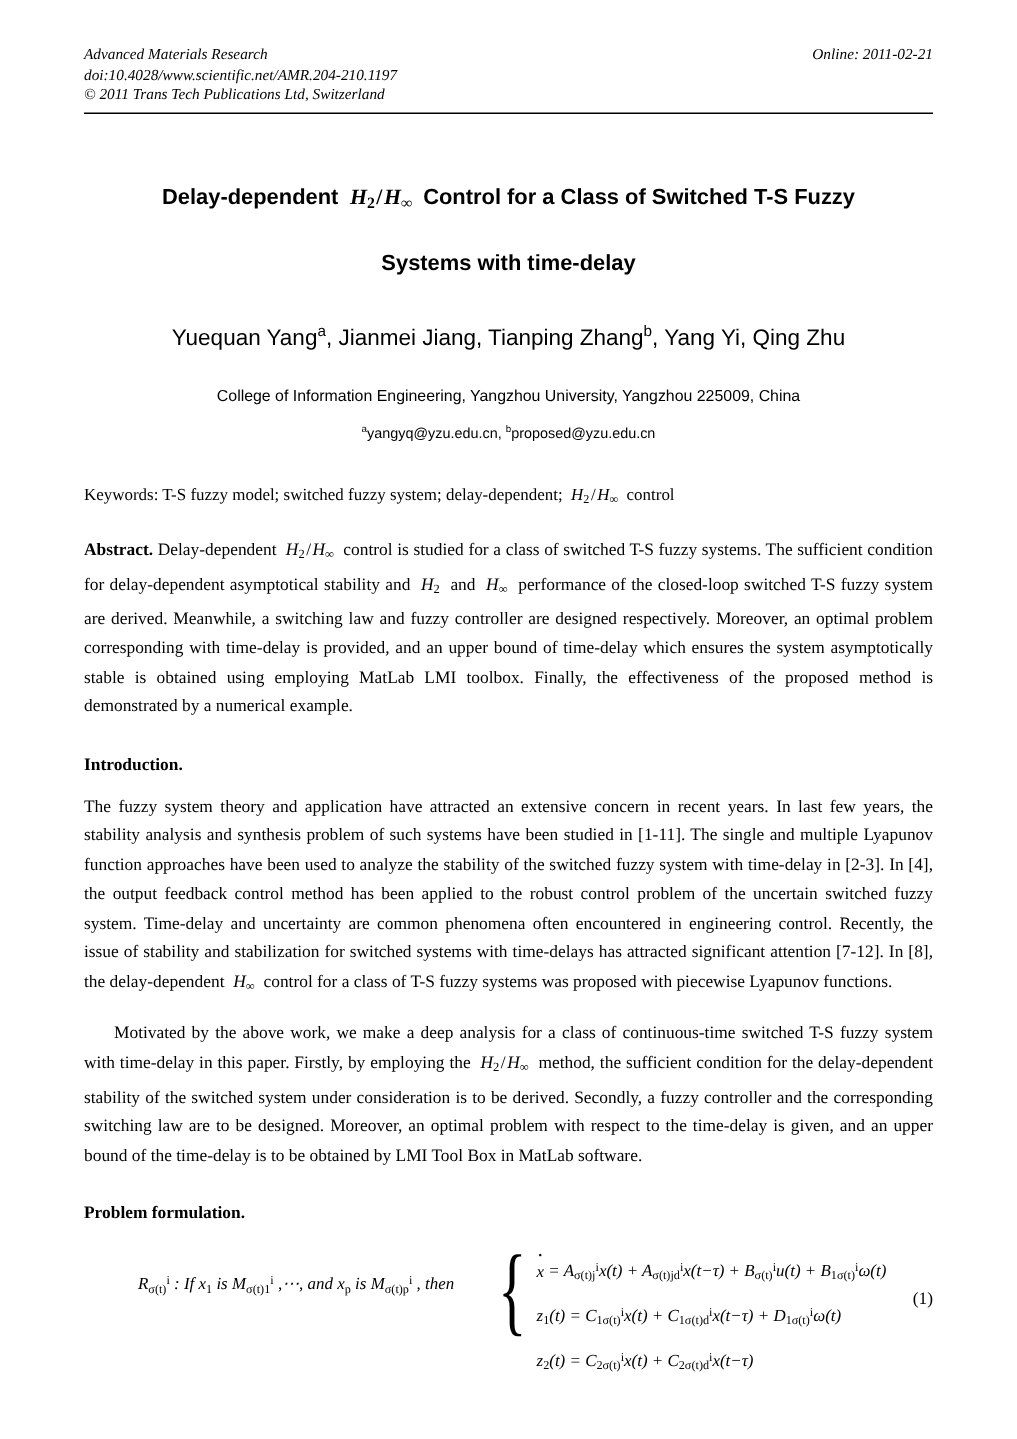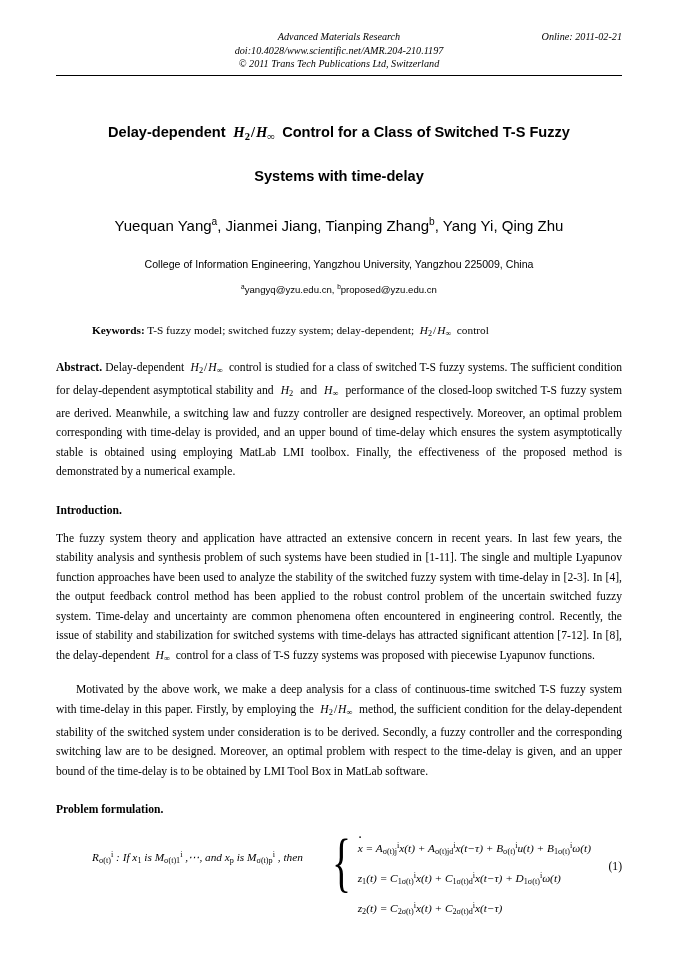--- a/index.html
+++ b/index.html
@@ -37,21 +37,21 @@
     line-height: 13.5px;
     margin-bottom: 4px;
   }
   .header .right {
     position: absolute;
     right: 0;
     top: 0;
     font-style: italic;
     font-size: 10.2px;
   }
-  .header-line { white-space: nowrap; text-align: center; }
+  .header-line { white-space: nowrap; }
 
   
   .title {
     text-align: center;
     font-family: "Liberation Sans", sans-serif;
     font-weight: bold;
     font-size: 14.6px;
     line-height: 20px;
     margin-top: 46px;
   }
@@ -99,21 +99,21 @@
     font-style: normal;
   }
   .slash { font-style: normal; padding: 0 1px; }
 
   
   .keywords {
     font-size: 11.3px;
     margin-top: 26px;
     line-height: 16px;
   }
-  .keywords b { font-weight: bold; margin-left: 36px; }
+  .keywords b { font-weight: normal; }
   .abstract {
     font-size: 11.6px;
     line-height: 19.5px;
     text-align: justify;
     margin-top: 16px;
   }
   .abstract b { font-weight: bold; margin-top: 24px; }
   .sec-head {
     font-size: 11.6px;
     font-weight: bold;

